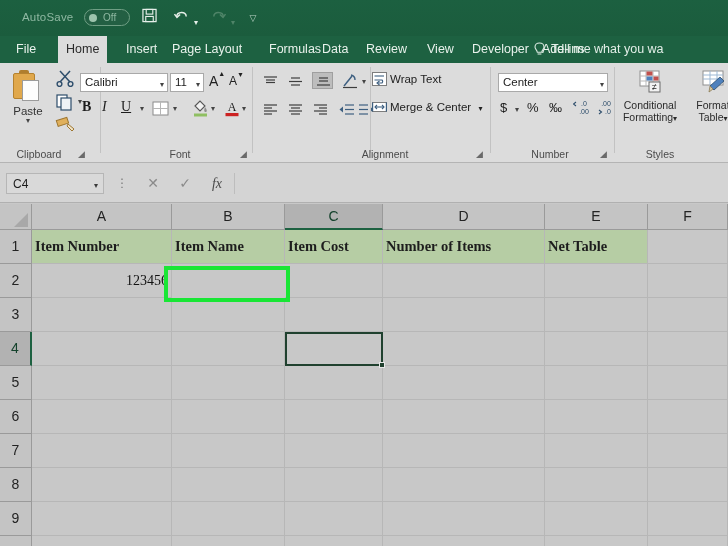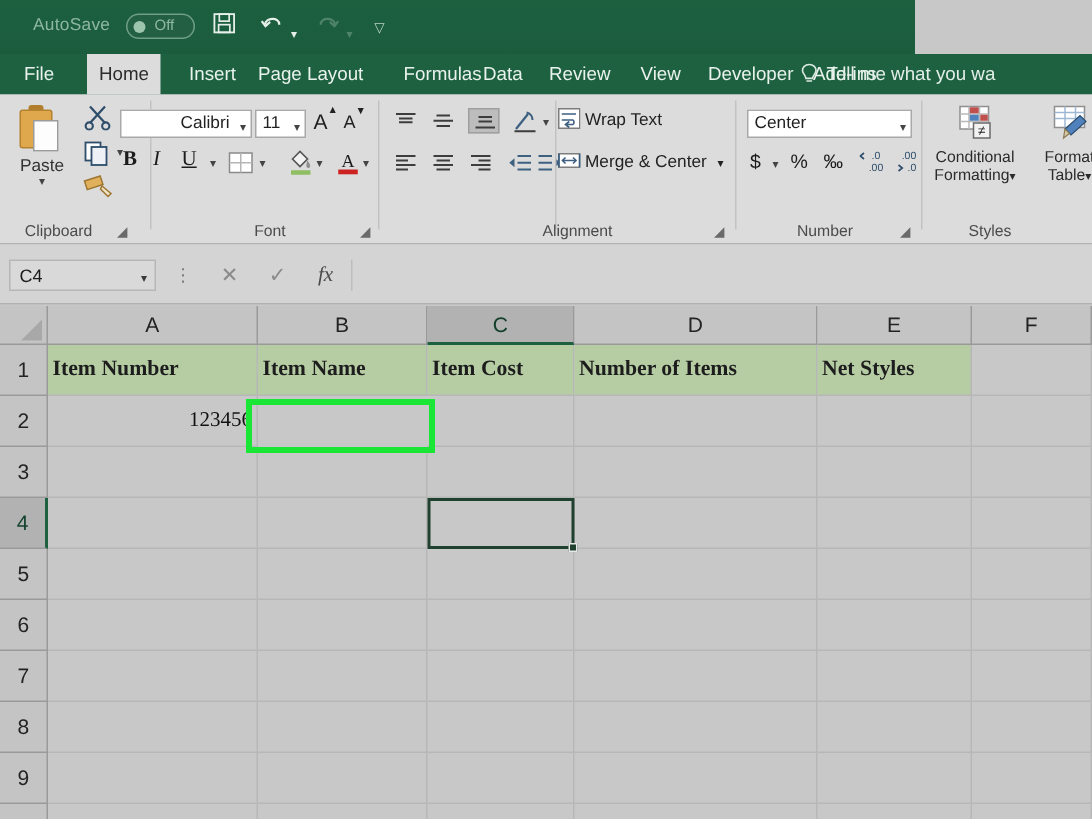--- a/index.html
+++ b/index.html
@@ -7,21 +7,21 @@
     margin: 0; padding: 0;
     width: 728px; height: 546px;
     overflow: hidden;
     font-family: "Liberation Sans", sans-serif;
     background: #c8c8c8;
   }
   #app { position: relative; width: 728px; height: 546px; }
 
   
   .titlebar {
-    position: absolute; left: 0; top: 0; width: 610px; height: 36px;
+    position: absolute; left: 0; top: 0; width: 728px; height: 36px;
     background: #1d6141;
     background: linear-gradient(#1c6040, #1b5c3d);
   }
   .autosave-label {
     position: absolute; left: 22px; top: 11px;
     font-size: 11.5px; color: #8fb8a2; letter-spacing: .2px;
   }
   .autosave-toggle {
     position: absolute; left: 84px; top: 9px; width: 46px; height: 17px;
     border: 1px solid #6f9e84; border-radius: 9px; background: #235f43;
@@ -109,21 +109,21 @@
 
   .scissors { position: absolute; left: 55px; top: 6px; width: 20px; height: 18px; cursor: default; }
   .copy-ico { position: absolute; left: 55px; top: 30px; width: 20px; height: 18px; cursor: default; }
   .brush-ico { position: absolute; left: 55px; top: 53px; width: 22px; height: 18px; cursor: default; }
   .mini-caret { position: absolute; font-size: 8px; color: #444; }
 
   
   .fontname {
     position: absolute; left: 80px; top: 10px; width: 88px; height: 19px;
     background: #fff; border: 1px solid #a9a9a9; font-size: 11.5px;
-    color: #222; padding: 2px 14px 0 4px; cursor: text; text-align: right;
+    color: #222; padding: 2px 14px 0 4px; cursor: text;
   }
   .fontsize {
     position: absolute; left: 170px; top: 10px; width: 34px; height: 19px;
     background: #fff; border: 1px solid #a9a9a9; font-size: 11.5px;
     color: #222; padding: 2px 12px 0 4px; cursor: text;
   }
   .combo-caret { position: absolute; right: 3px; top: 6px; font-size: 8px; color: #444; }
   .grow-a  { position: absolute; left: 209px; top: 10px; font-size: 14px; color: #222; cursor: default; }
   .shrink-a{ position: absolute; left: 229px; top: 11px; font-size: 12px; color: #222; cursor: default; }
   .sup-up  { position: absolute; font-size: 7px; top: -3px; }
@@ -592,21 +592,21 @@
     <div class="rowhead" style="top:196px;">6</div>
     <div class="rowhead" style="top:230px;">7</div>
     <div class="rowhead" style="top:264px;">8</div>
     <div class="rowhead" style="top:298px;">9</div>
     <div class="rowhead" style="top:332px;">10</div>
 
     <div class="cell hdr" style="left:172px; top:26px; width:113px;">Item Name</div>
     <div class="cell hdr" style="left:32px;  top:26px; width:140px;">Item Number</div>
     <div class="cell hdr" style="left:285px; top:26px; width:98px;">Item Cost</div>
     <div class="cell hdr" style="left:383px; top:26px; width:162px;">Number of Items</div>
-    <div class="cell hdr" style="left:545px; top:26px; width:103px;">Net Styles</div>
+    <div class="cell hdr" style="left:545px; top:26px; width:103px;">Net Table</div>
     <div class="cell" style="left:648px; top:26px; width:80px;"></div>
 
     <div class="cell num" style="left:32px;  top:60px; width:140px;">123456</div>
     <div class="cell" style="left:285px; top:60px; width:98px;"></div>
     <div class="cell" style="left:383px; top:60px; width:162px;"></div>
     <div class="cell" style="left:545px; top:60px; width:103px;"></div>
     <div class="cell" style="left:648px; top:60px; width:80px;"></div>
 
     <div class="cell" style="left:32px;  top:94px; width:140px;"></div>
     <div class="cell" style="left:172px; top:94px; width:113px;"></div>

